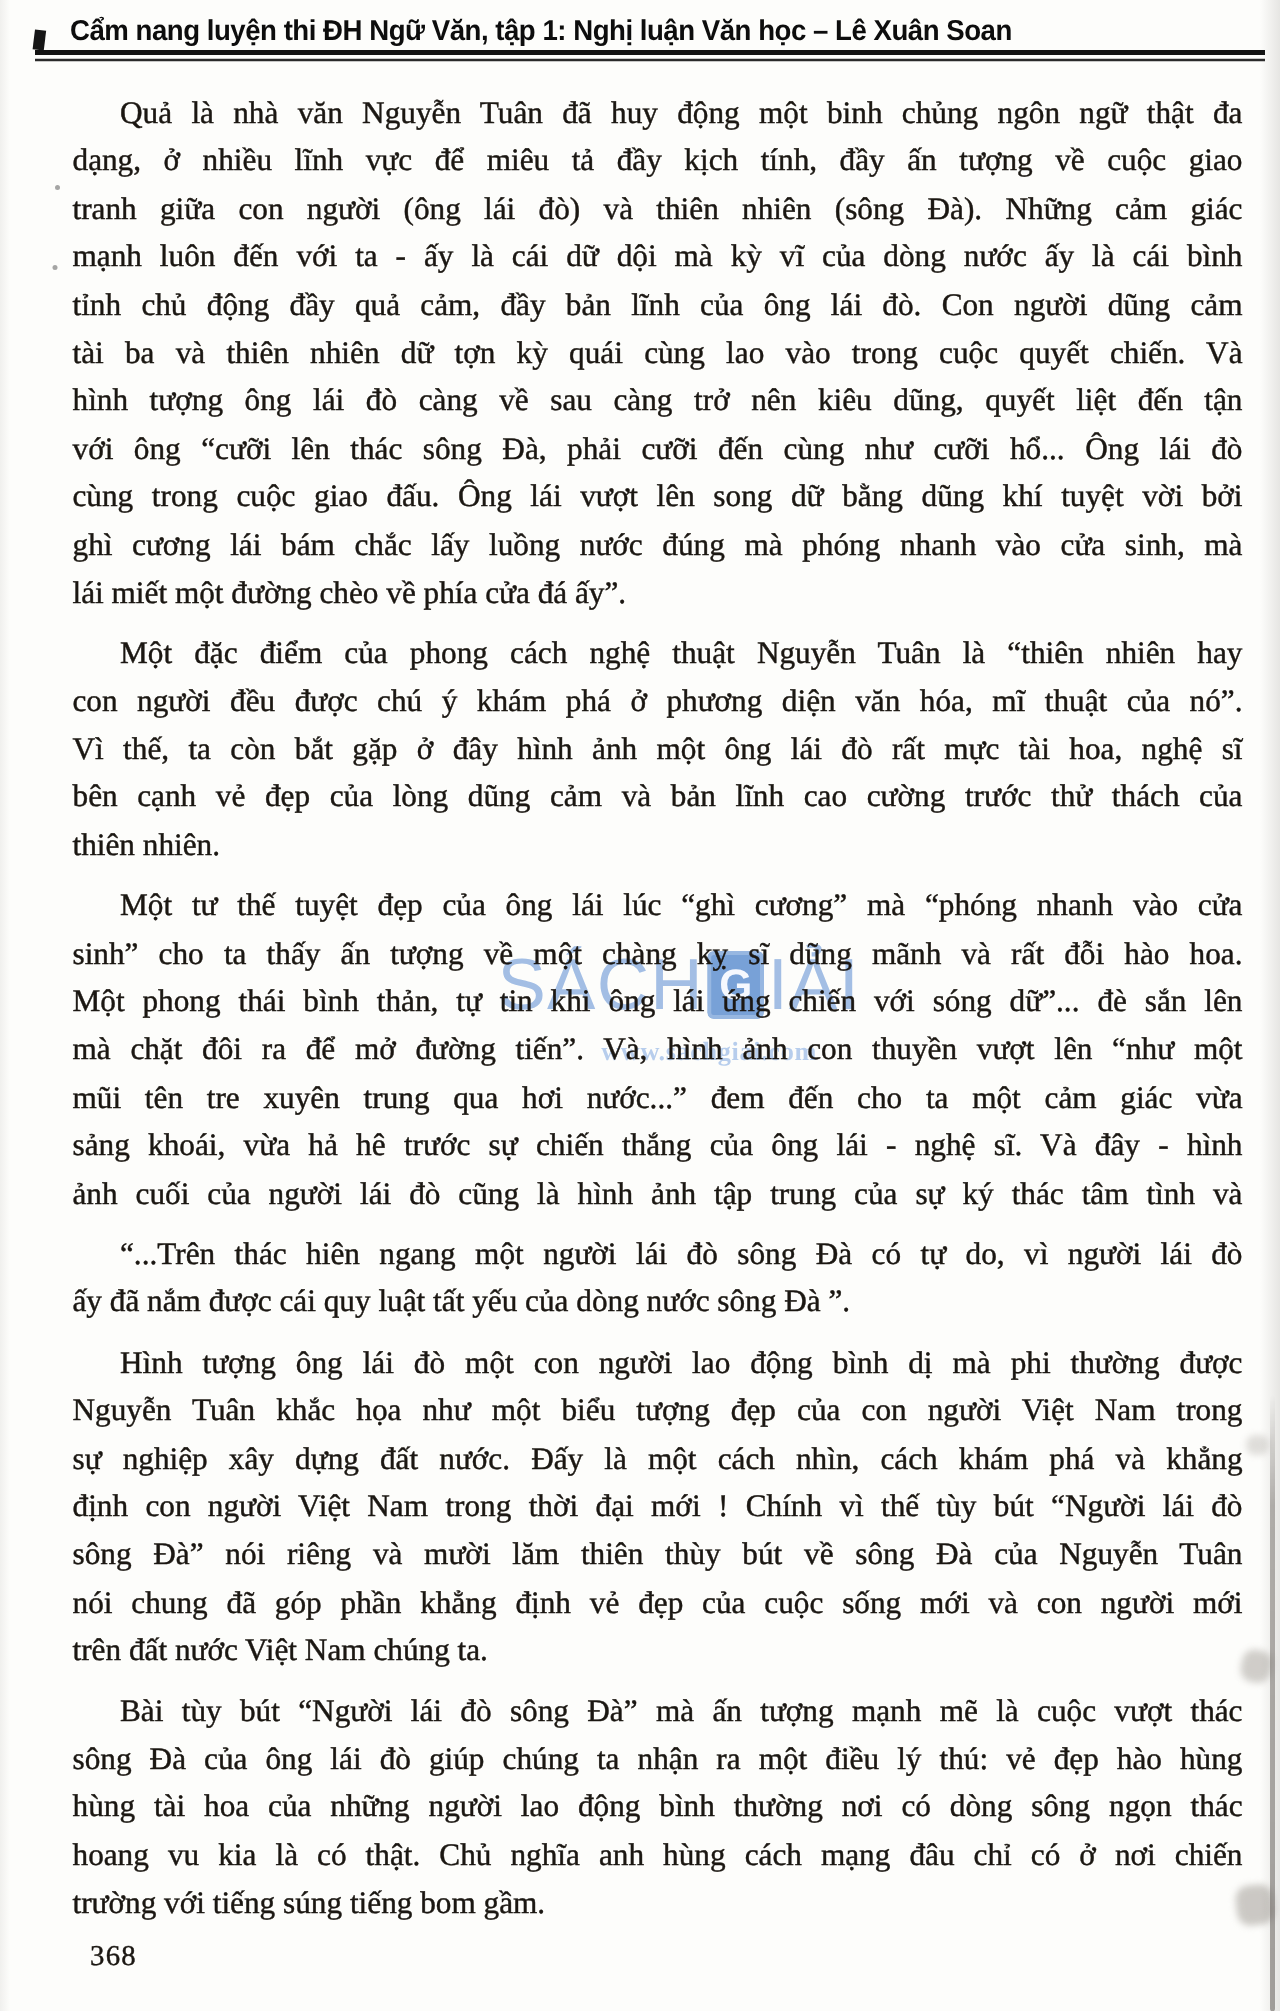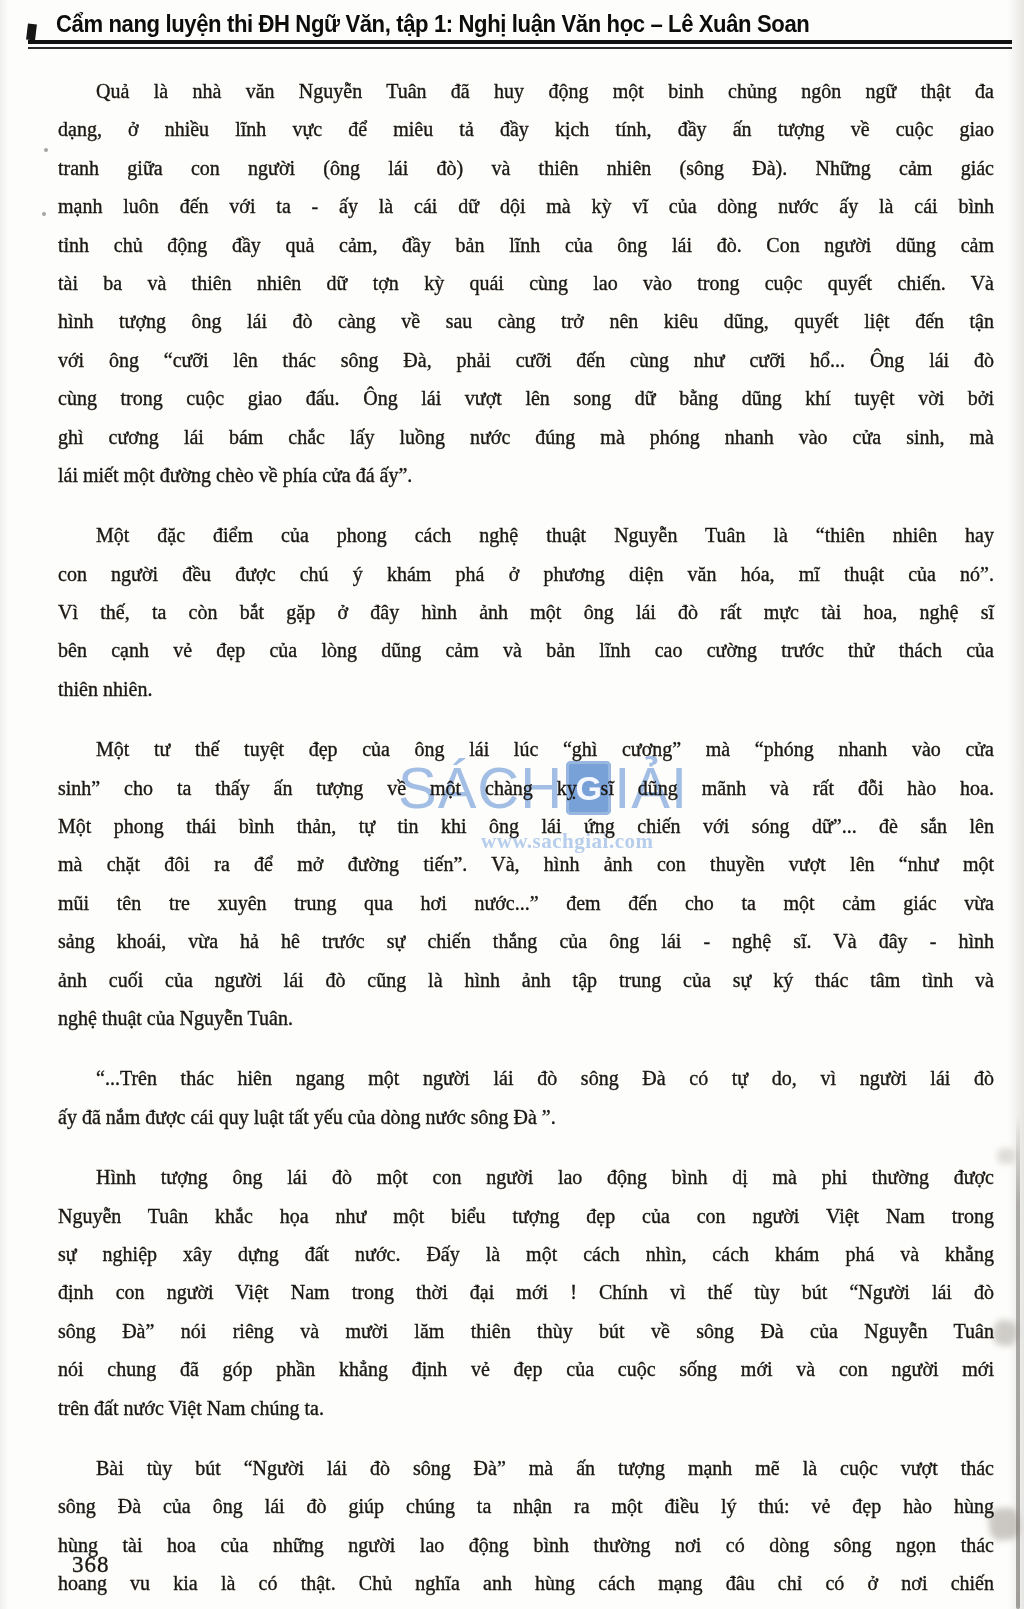--- a/index.html
+++ b/index.html
@@ -18,23 +18,23 @@
     transform:scaleX(0.96);transform-origin:left top;
     color:#0d0d0d;white-space:nowrap;
   }
   .rule-thick{position:absolute;top:40px;left:28px;width:984px;height:4px;background:#121212;}
   .rule-thin{position:absolute;top:47px;left:28px;width:984px;height:2px;background:#2a2a2a;}
   .header-blob{position:absolute;left:27px;top:24px;width:9px;height:16px;background:#161616;transform:rotate(7deg);}
   
   .text-block{
     position:absolute;top:72px;left:58px;width:936px;z-index:2;
   }
-  .para + .para{margin-top:22px;}
+  .para + .para{margin-top:10px;}
   .line{
-    font-size:20px;line-height:38.4px;height:38.4px;overflow:visible;
+    font-size:25px;line-height:38.4px;height:38.4px;overflow:visible;
     text-align:justify;text-align-last:justify;
     -webkit-text-stroke:0.35px #1b1712;
     white-space:normal;
   }
   .line.first{text-indent:38px;}
   .line.plast{text-align-last:left;}
   .page-number{
     position:absolute;left:72px;top:1552px;z-index:2;
     font-size:23px;letter-spacing:1px;text-align:right;
     -webkit-text-stroke:0.35px #1b1712;
@@ -124,21 +124,20 @@
         <div class="line plast">thiên nhiên.</div>
       </div>
       <div class="para">
         <div class="line first">Một tư thế tuyệt đẹp của ông lái lúc “ghì cương” mà “phóng nhanh vào cửa</div>
         <div class="line">sinh” cho ta thấy ấn tượng về một chàng kỵ sĩ dũng mãnh và rất đỗi hào hoa.</div>
         <div class="line">Một phong thái bình thản, tự tin khi ông lái ứng chiến với sóng dữ”... đè sắn lên</div>
         <div class="line">mà chặt đôi ra để mở đường tiến”. Và, hình ảnh con thuyền vượt lên “như một</div>
         <div class="line">mũi tên tre xuyên trung qua hơi nước...” đem đến cho ta một cảm giác vừa</div>
         <div class="line">sảng khoái, vừa hả hê trước sự chiến thắng của ông lái - nghệ sĩ. Và đây - hình</div>
         <div class="line">ảnh cuối của người lái đò cũng là hình ảnh tập trung của sự ký thác tâm tình và</div>
-        <div class="line plast">nghệ thuật của Nguyễn Tuân.</div>
       </div>
       <div class="para">
         <div class="line first">“...Trên thác hiên ngang một người lái đò sông Đà có tự do, vì người lái đò</div>
         <div class="line plast">ấy đã nắm được cái quy luật tất yếu của dòng nước sông Đà ”.</div>
       </div>
       <div class="para">
         <div class="line first">Hình tượng ông lái đò một con người lao động bình dị mà phi thường được</div>
         <div class="line">Nguyễn Tuân khắc họa như một biểu tượng đẹp của con người Việt Nam trong</div>
         <div class="line">sự nghiệp xây dựng đất nước. Đấy là một cách nhìn, cách khám phá và khẳng</div>
         <div class="line">định con người Việt Nam trong thời đại mới ! Chính vì thế tùy bút “Người lái đò</div>

